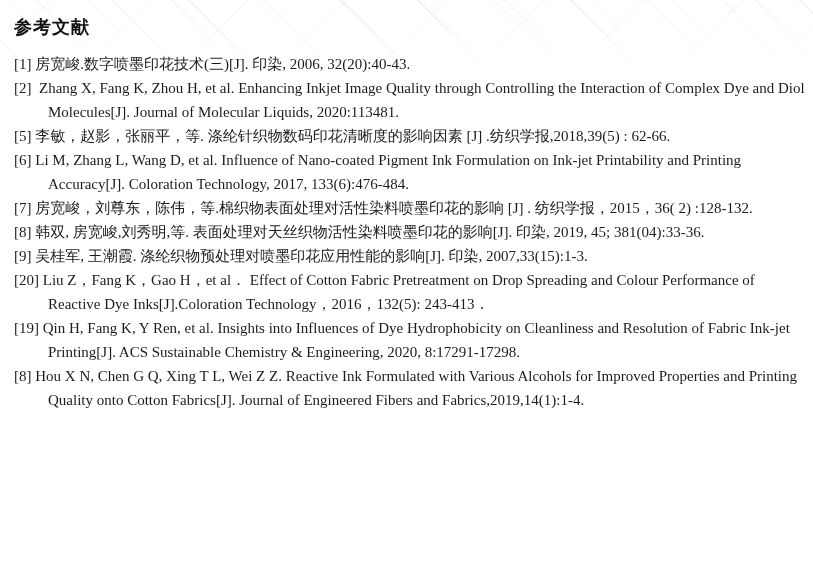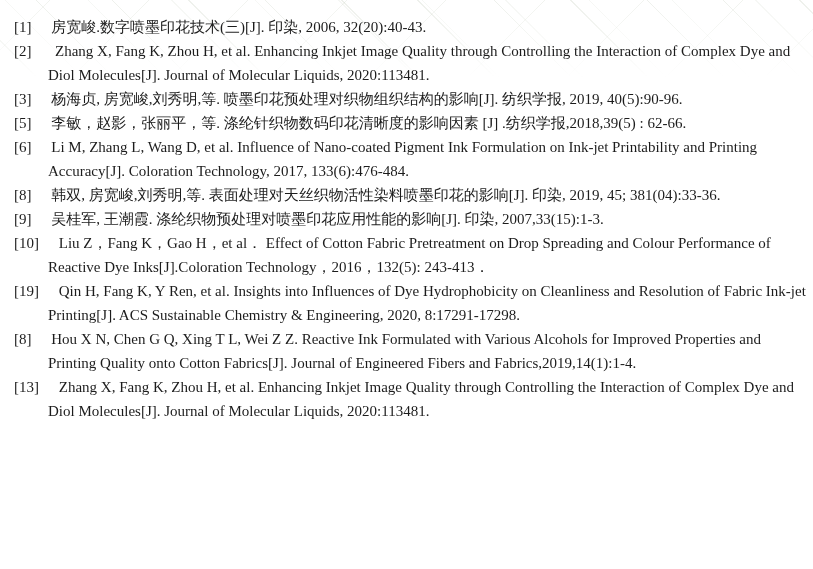--- a/index.html
+++ b/index.html
@@ -42,35 +42,35 @@
   .ref-list { }
   .ref {
     font-size: 15px;
     line-height: 24px;
     padding-left: 34px;
     text-indent: -34px;
     color: #1c1c1c;
     text-align: left;
   }
   .ref-num { display: inline; }
-  .ref-text { display: inline; margin-left: 16px; }
+  .ref-text { display: inline; }
 </style>
 </head>
 <body>
 
 <div class="page">
   <div class="watermark"></div>
   <div class="content">
+    <div class="page-title">参考文献</div>
     <div class="ref-list">
       <div class="ref"><span class="ref-num">[1]</span> <span class="ref-text">房宽峻.数字喷墨印花技术(三)[J]. 印染, 2006, 32(20):40-43.</span></div>
       <div class="ref"><span class="ref-num">[2]</span> <span class="ref-text">&nbsp;Zhang X, Fang K, Zhou H, et al. Enhancing Inkjet Image Quality through Controlling the Interaction of Complex Dye and Diol Molecules[J]. Journal of Molecular Liquids, 2020:113481.</span></div>
-      <div class="ref"><span class="ref-num">[3]</span> <span class="ref-text">杨海贞, 房宽峻,刘秀明,等. 喷墨印花预处理对织物组织结构的影响[J]. 纺织学报, 2019, 40(5):90-96.</span></div>
       <div class="ref"><span class="ref-num">[5]</span> <span class="ref-text">李敏，赵影，张丽平，等. 涤纶针织物数码印花清晰度的影响因素 [J] .纺织学报,2018,39(5) : 62-66.</span></div>
       <div class="ref"><span class="ref-num">[6]</span> <span class="ref-text">Li M, Zhang L, Wang D, et al. Influence of Nano-coated Pigment Ink Formulation on Ink-jet Printability and Printing Accuracy[J]. Coloration Technology, 2017, 133(6):476-484.</span></div>
+      <div class="ref"><span class="ref-num">[7]</span> <span class="ref-text">房宽峻，刘尊东，陈伟，等.棉织物表面处理对活性染料喷墨印花的影响 [J] . 纺织学报，2015，36( 2) :128-132.</span></div>
       <div class="ref"><span class="ref-num">[8]</span> <span class="ref-text">韩双, 房宽峻,刘秀明,等. 表面处理对天丝织物活性染料喷墨印花的影响[J]. 印染, 2019, 45; 381(04):33-36.</span></div>
       <div class="ref"><span class="ref-num">[9]</span> <span class="ref-text">吴桂军, 王潮霞. 涤纶织物预处理对喷墨印花应用性能的影响[J]. 印染, 2007,33(15):1-3.</span></div>
-      <div class="ref"><span class="ref-num">[10]</span> <span class="ref-text">Liu Z，Fang K，Gao H，et al． Effect of Cotton Fabric Pretreatment on Drop Spreading and Colour Performance of Reactive Dye Inks[J].Coloration Technology，2016，132(5): 243-413．</span></div>
+      <div class="ref"><span class="ref-num">[20]</span> <span class="ref-text">Liu Z，Fang K，Gao H，et al． Effect of Cotton Fabric Pretreatment on Drop Spreading and Colour Performance of Reactive Dye Inks[J].Coloration Technology，2016，132(5): 243-413．</span></div>
       <div class="ref"><span class="ref-num">[19]</span> <span class="ref-text">Qin H, Fang K, Y Ren, et al. Insights into Influences of Dye Hydrophobicity on Cleanliness and Resolution of Fabric Ink-jet Printing[J]. ACS Sustainable Chemistry &amp; Engineering, 2020, 8:17291-17298.</span></div>
       <div class="ref"><span class="ref-num">[8]</span> <span class="ref-text">Hou X N, Chen G Q, Xing T L, Wei Z Z. Reactive Ink Formulated with Various Alcohols for Improved Properties and Printing Quality onto Cotton Fabrics[J]. Journal of Engineered Fibers and Fabrics,2019,14(1):1-4.</span></div>
-      <div class="ref"><span class="ref-num">[13]</span> <span class="ref-text">Zhang X, Fang K, Zhou H, et al. Enhancing Inkjet Image Quality through Controlling the Interaction of Complex Dye and Diol Molecules[J]. Journal of Molecular Liquids, 2020:113481.</span></div>
     </div>
   </div>
 </div>
 
 </body></html>

